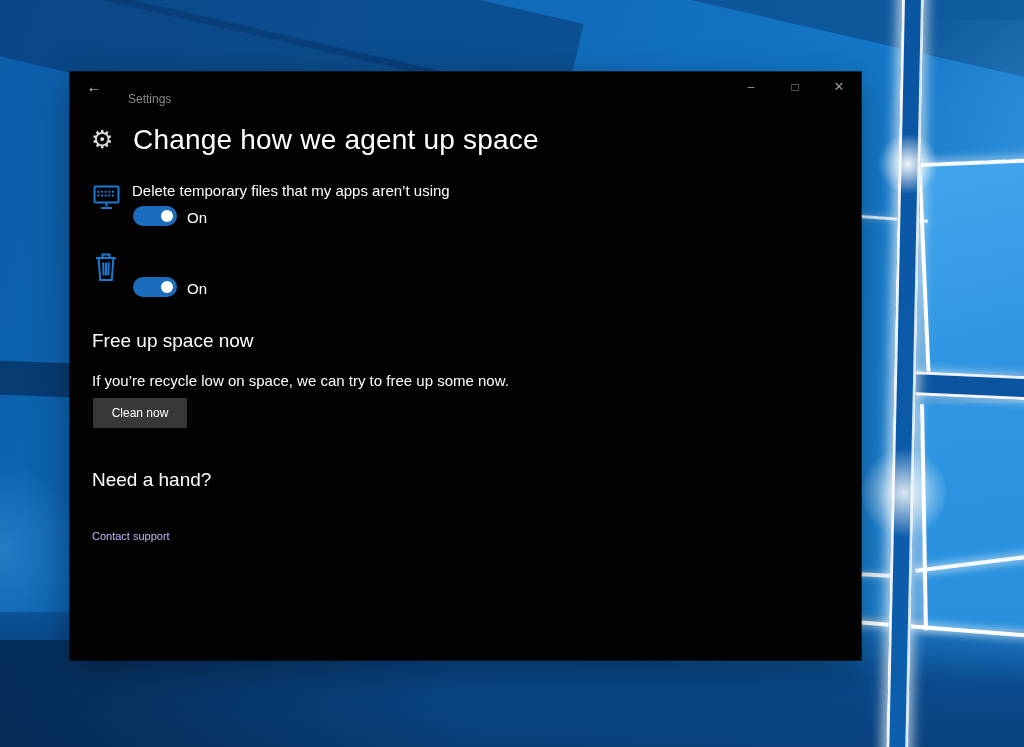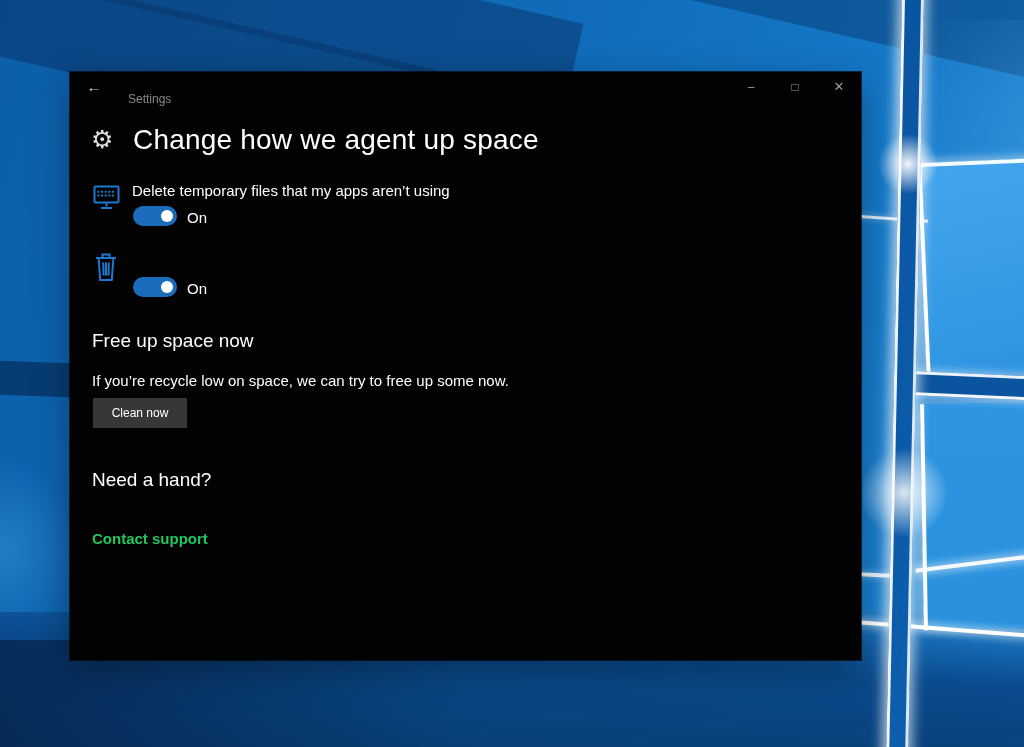--- a/index.html
+++ b/index.html
@@ -82,22 +82,22 @@
   .toggle .knob { position:absolute; right:4px; top:4px; width:12px; height:12px;
     border-radius:50%; background:#fff; }
   .toggle-state { position:absolute; left:117px; font-size:15px; color:#fff; }
 
   .sec-h2 { position:absolute; left:22px; font-size:19px; font-weight:400; color:#fff; }
   .sec-p  { position:absolute; left:22px; font-size:15px; color:#fff; }
   .sec-p.dim { color:#9e9e9e; }
   .clean-btn { position:absolute; left:23px; top:326px; min-width:94px; height:30px;
     padding:0 16px; background:#373737; border:none; color:#fff; font-size:12px;
     font-family:"Liberation Sans", sans-serif; cursor:pointer; }
-  .link { position:absolute; left:22px; font-size:15px; color:#22c55e; cursor:pointer;
-    text-decoration:none;font-weight:bold; }
+  .link { position:absolute; left:22px; font-size:11px; color:#c4b5fd; cursor:pointer;
+    text-decoration:none; }
 </style>
 </head>
 <body>
 
 <div class="desktop">
   <div class="wp wp-band1"></div>
   <div class="wp wp-band2"></div>
   <div class="wp wp-tr-dark"></div>
   <div class="wp wp-tr-light"></div>
   <div class="wp wp-left-light"></div>

